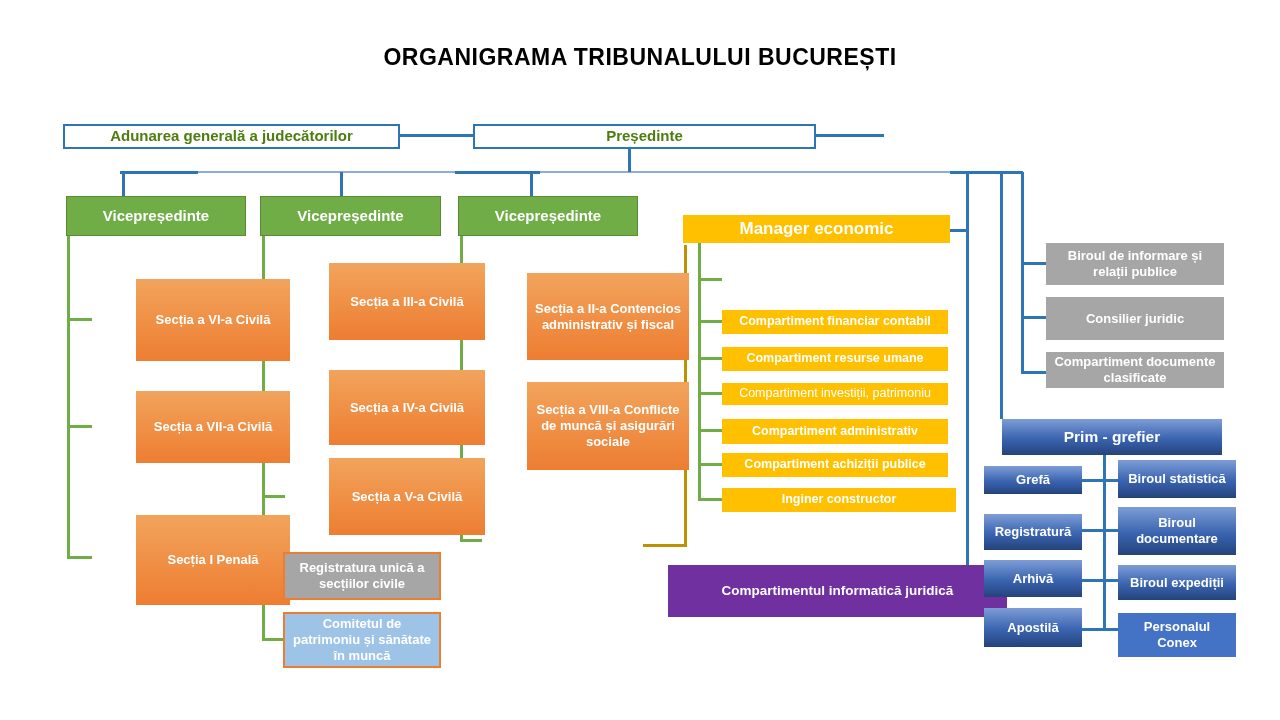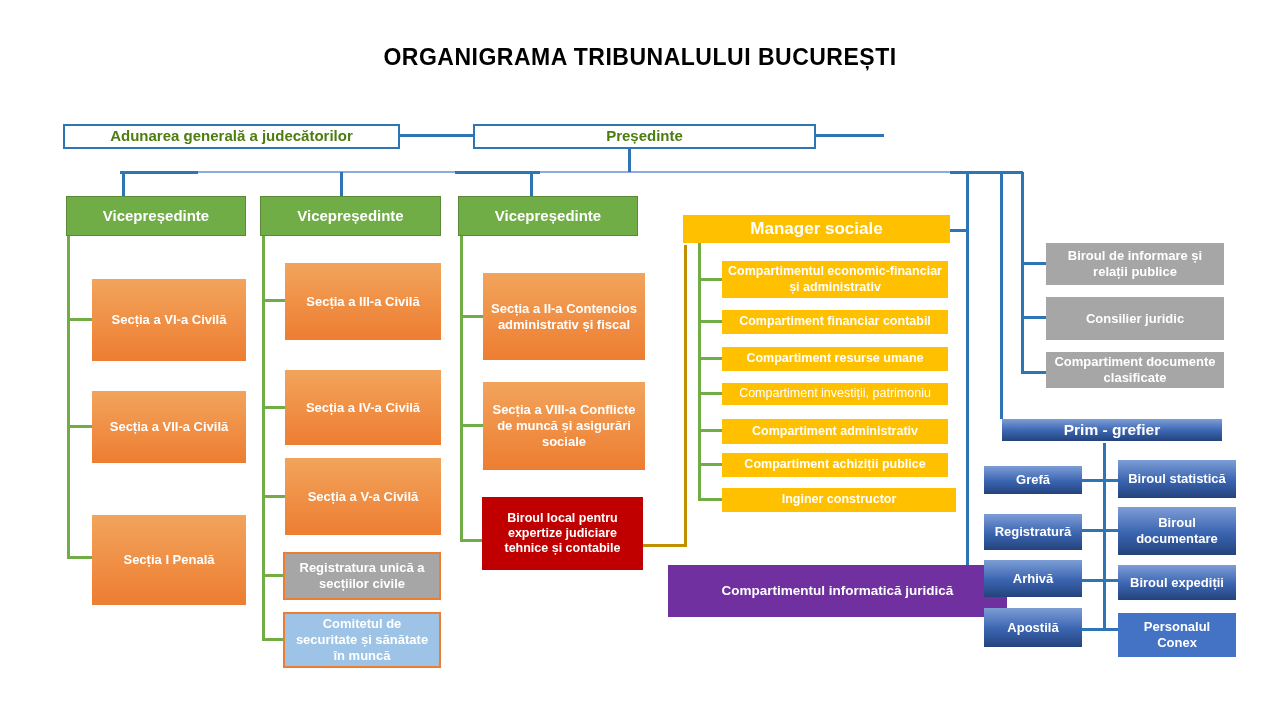--- a/index.html
+++ b/index.html
@@ -5,21 +5,21 @@
   html,body{margin:0;padding:0;background:#fff;}
   .stage{position:relative;width:1280px;height:720px;background:#ffffff;
          font-family:"Liberation Sans",sans-serif;overflow:hidden;}
   .title{position:absolute;left:0;top:44px;width:100%;text-align:center;
          font-size:23px;font-weight:800;letter-spacing:.5px;color:#000;}
   .bx{position:absolute;display:flex;align-items:center;justify-content:center;
       text-align:center;color:#fff;font-weight:bold;font-size:13px;line-height:1.22;
       box-sizing:border-box;padding:2px 6px;}
   .outline{background:#fff;border:2px solid #2E75B6;color:#4d7c0f;font-size:15px;}
   .green{background:#70AD47;border:1px solid #5a8a38;font-size:15px;}
-  .orange{background:linear-gradient(180deg,#F2A45C 0%,#ED7D31 100%);}
+  .orange{background:linear-gradient(180deg,#F2A45C 0%,#ED7D31 100%);margin-left:44px;}
   .grayb{background:#A6A6A6;border:2px solid #ED7D31;}
   .lblue{background:#9DC3E6;border:2px solid #ED7D31;}
   .yellow{background:#FFC000;font-size:12.5px;}
   .yellow.reg{font-weight:normal;}
   .mgr{background:#FFC000;font-size:17px;}
   .red{background:#C00000;font-size:12.5px;}
   .purple{background:#7030A0;font-size:13.5px;}
   .gray{background:#A6A6A6;}
   .bgrad{background:linear-gradient(180deg,#7D9DD6 0%,#3A64B0 55%,#24437C 100%);}
   .bflat{background:#4472C4;}
@@ -102,42 +102,40 @@
   <div class="bx green" style="left:458px;top:196px;width:180px;height:40px">Vicepreședinte</div>
 
   <div class="bx orange" style="left:92px;top:279px;width:154px;height:82px">Secția a VI-a Civilă</div>
   <div class="bx orange" style="left:92px;top:391px;width:154px;height:72px">Secția a VII-a Civilă</div>
   <div class="bx orange" style="left:92px;top:515px;width:154px;height:90px">Secția I Penală</div>
 
   <div class="bx orange" style="left:285px;top:263px;width:156px;height:77px">Secția a III-a Civilă</div>
   <div class="bx orange" style="left:285px;top:370px;width:156px;height:75px">Secția a IV-a Civilă</div>
   <div class="bx orange" style="left:285px;top:458px;width:156px;height:77px">Secția a V-a Civilă</div>
   <div class="bx grayb" style="left:283px;top:552px;width:158px;height:48px">Registratura unică a secțiilor civile</div>
-  <div class="bx lblue" style="left:283px;top:612px;width:158px;height:56px">Comitetul de securitate și sănătate în muncă</div>
+  <div class="bx lblue" style="left:283px;top:612px;width:158px;height:56px">Comitetul de patrimoniu și sănătate în muncă</div>
 
   <div class="bx orange" style="left:483px;top:273px;width:162px;height:87px">Secția a II-a Contencios administrativ și fiscal</div>
   <div class="bx orange" style="left:483px;top:382px;width:162px;height:88px">Secția a VIII-a Conflicte de muncă și asigurări sociale</div>
-  <div class="bx red" style="left:482px;top:497px;width:161px;height:73px">Biroul local pentru expertize judiciare tehnice și contabile</div>
 
-  <div class="bx mgr" style="left:683px;top:215px;width:267px;height:28px">Manager sociale</div>
-  <div class="bx yellow" style="left:722px;top:261px;width:226px;height:37px">Compartimentul economic-financiar și administrativ</div>
+  <div class="bx mgr" style="left:683px;top:215px;width:267px;height:28px">Manager economic</div>
   <div class="bx yellow" style="left:722px;top:310px;width:226px;height:24px">Compartiment financiar contabil</div>
   <div class="bx yellow" style="left:722px;top:347px;width:226px;height:24px">Compartiment resurse umane</div>
   <div class="bx yellow reg" style="left:722px;top:383px;width:226px;height:22px">Compartiment investiții, patrimoniu</div>
   <div class="bx yellow" style="left:722px;top:419px;width:226px;height:25px">Compartiment administrativ</div>
   <div class="bx yellow" style="left:722px;top:453px;width:226px;height:24px">Compartiment achiziții publice</div>
   <div class="bx yellow" style="left:722px;top:488px;width:234px;height:24px">Inginer constructor</div>
 
   <div class="bx purple" style="left:668px;top:565px;width:339px;height:52px">Compartimentul informatică juridică</div>
 
   <div class="bx gray" style="left:1046px;top:243px;width:178px;height:42px">Biroul de informare și relații publice</div>
   <div class="bx gray" style="left:1046px;top:297px;width:178px;height:43px">Consilier juridic</div>
   <div class="bx gray" style="left:1046px;top:352px;width:178px;height:36px">Compartiment documente clasificate</div>
 
-  <div class="bx bgrad pg" style="left:1002px;top:419px;width:220px;height:22px">Prim - grefier</div>
+  <div class="bx bgrad pg" style="left:1002px;top:419px;width:220px;height:36px">Prim - grefier</div>
 
   <div class="bx bgrad" style="left:984px;top:466px;width:98px;height:28px">Grefă</div>
   <div class="bx bgrad" style="left:984px;top:514px;width:98px;height:36px">Registratură</div>
   <div class="bx bgrad" style="left:984px;top:560px;width:98px;height:37px">Arhivă</div>
   <div class="bx bgrad" style="left:984px;top:608px;width:98px;height:39px">Apostilă</div>
 
   <div class="bx bgrad" style="left:1118px;top:460px;width:118px;height:38px">Biroul statistică</div>
   <div class="bx bgrad" style="left:1118px;top:507px;width:118px;height:48px">Biroul documentare</div>
   <div class="bx bgrad" style="left:1118px;top:565px;width:118px;height:35px">Biroul expediții</div>
   <div class="bx bflat" style="left:1118px;top:613px;width:118px;height:44px">Personalul Conex</div>

